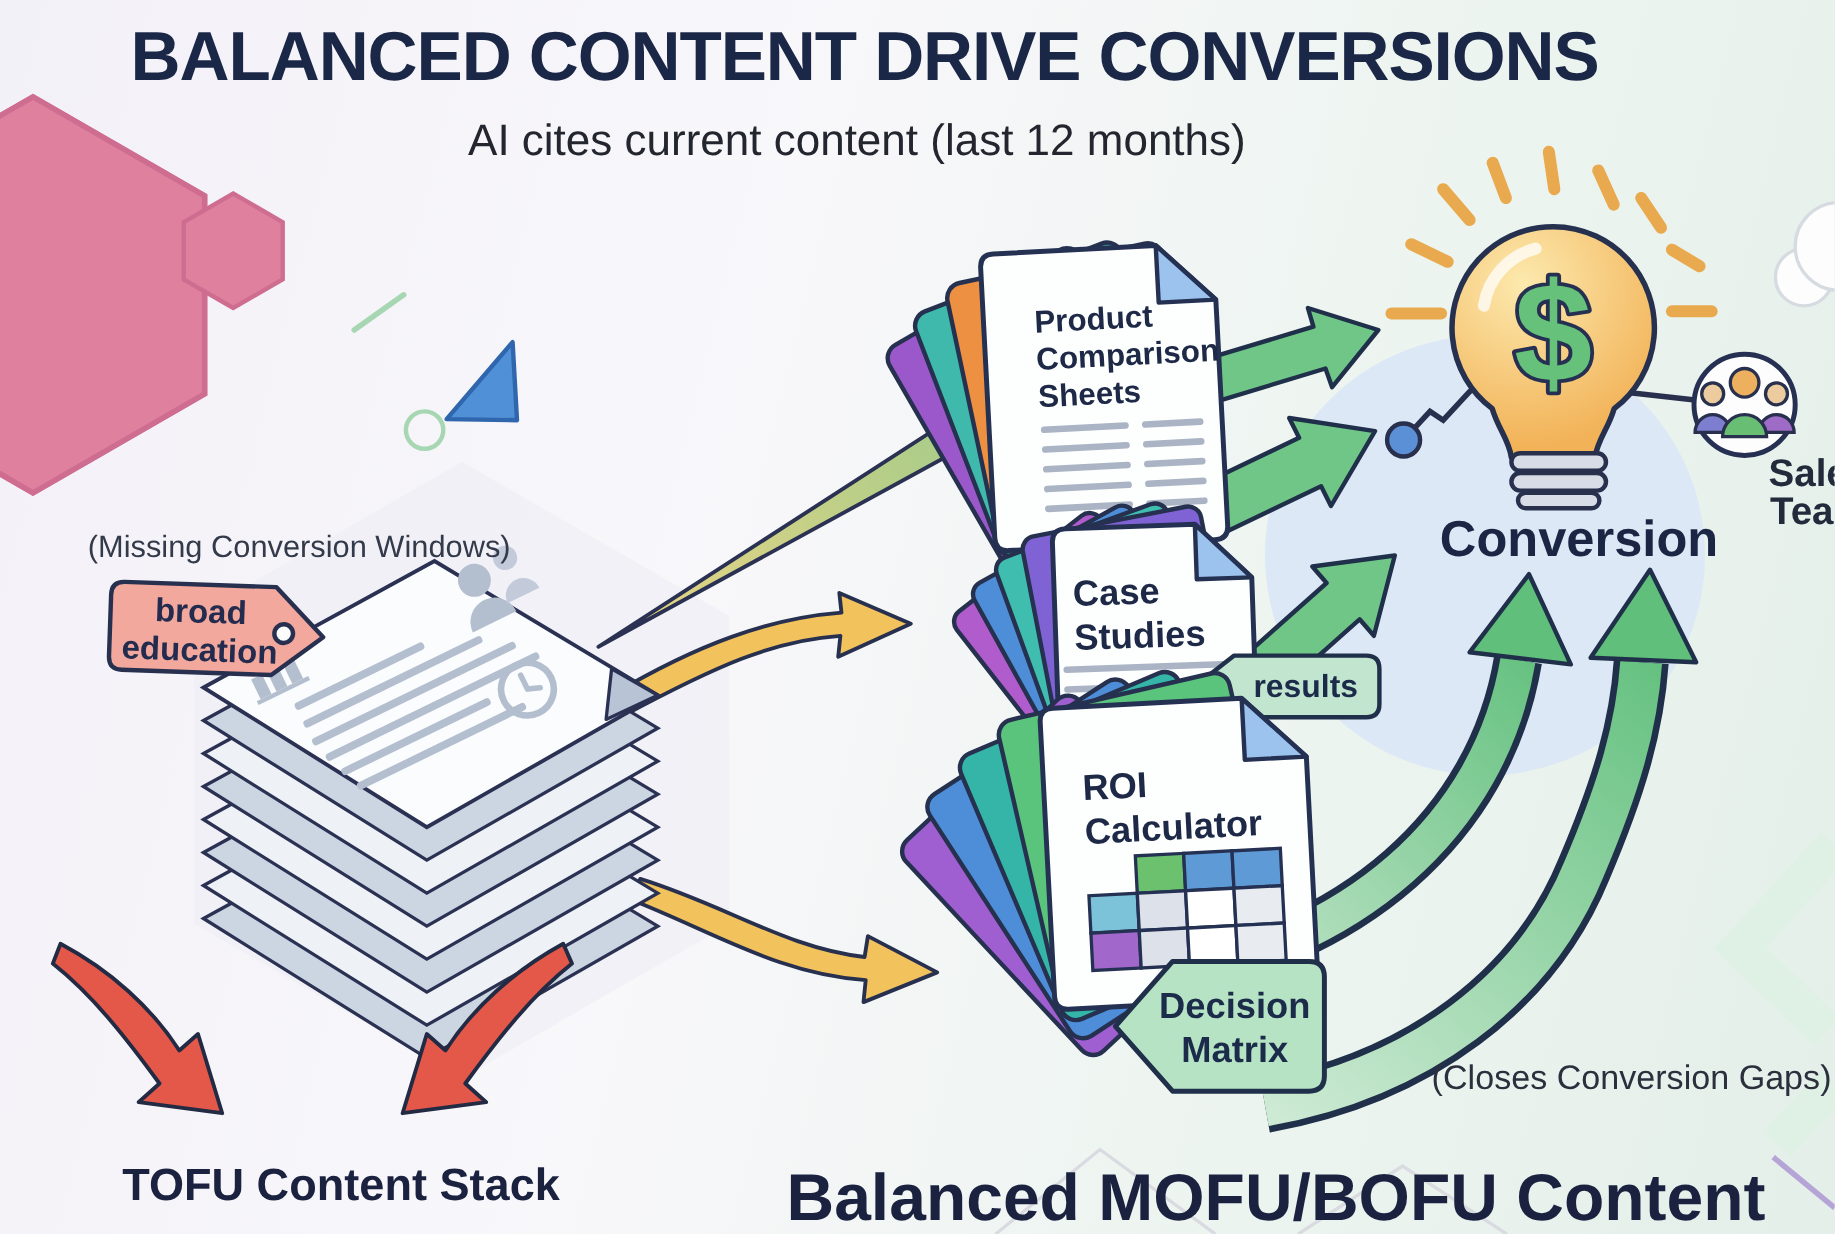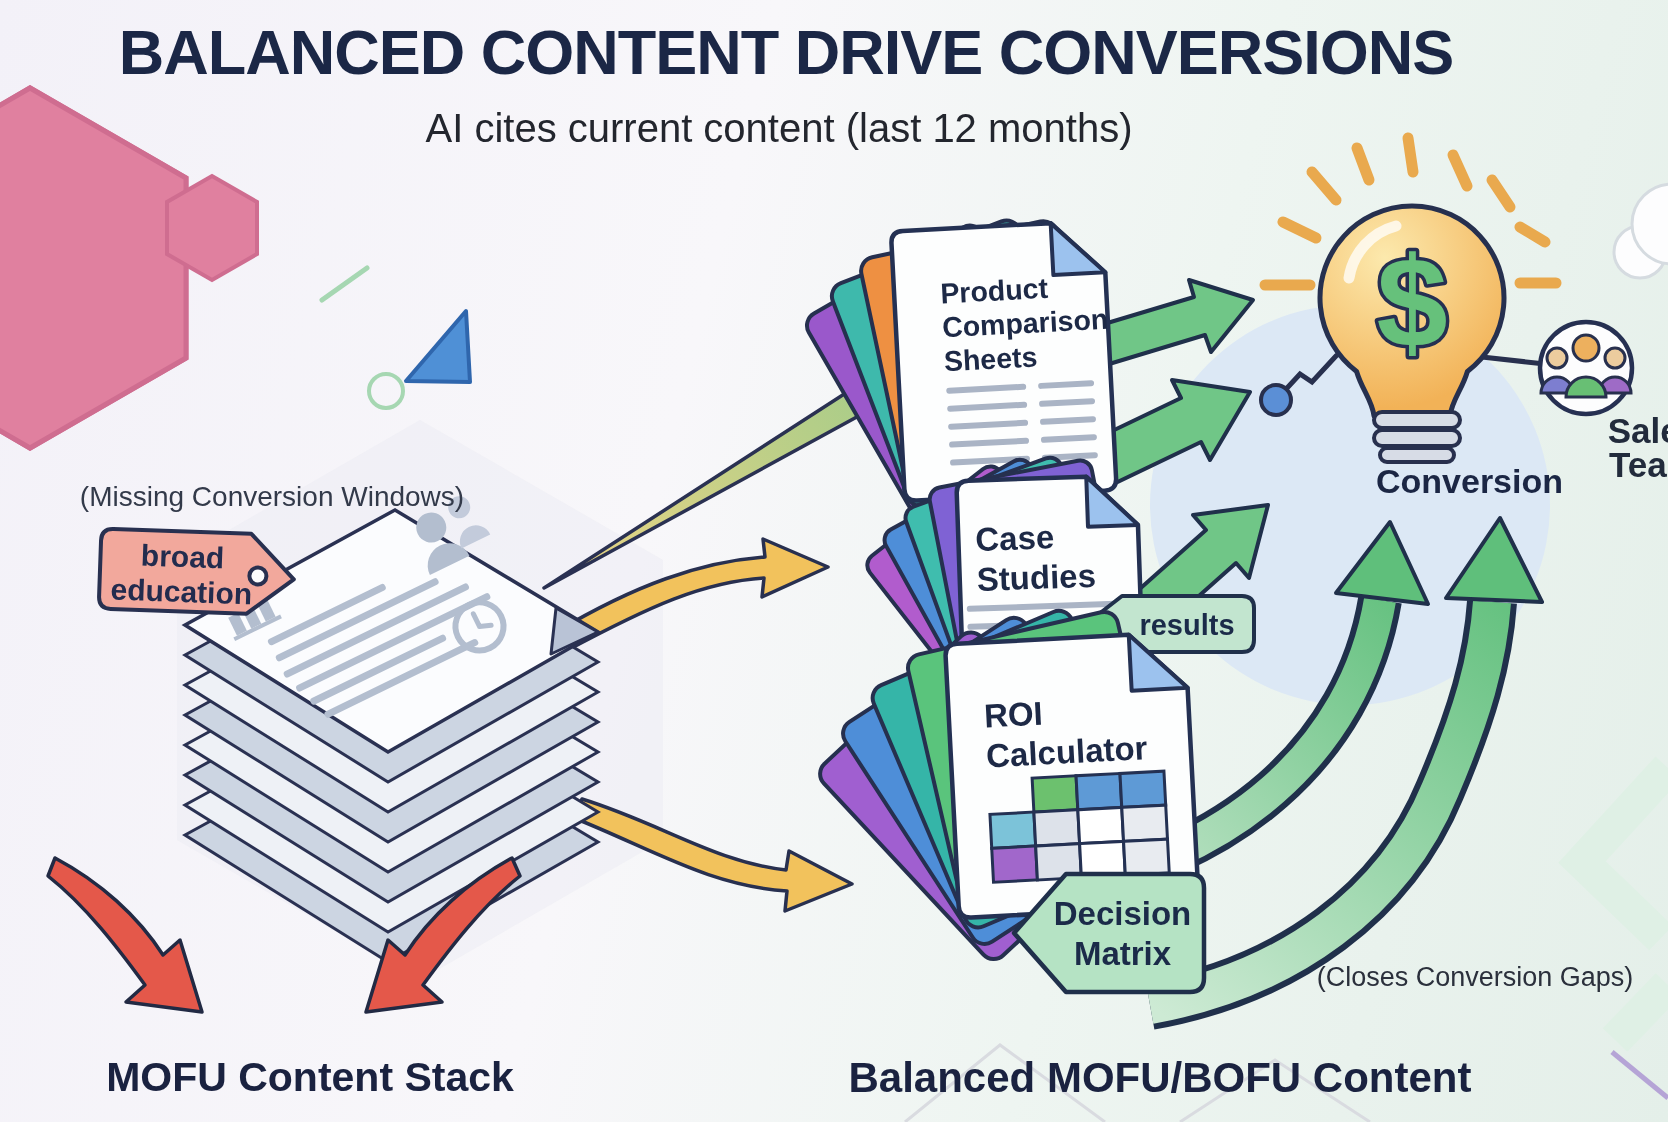--- a/index.html
+++ b/index.html
@@ -18,25 +18,25 @@
             font-size:40px;color:#23262e;}
   .tma{left:70px;top:441px;width:380px;font-size:34px;color:#1a2240;}
   .tma-sub{left:42px;top:481px;width:460px;font-size:28px;font-weight:400;color:#333a4a;}
   .tag-broad{left:106px;top:539px;width:152px;font-size:30px;line-height:35px;color:#232c4e;transform:rotate(2deg);}
   .tofu-label{left:60px;top:1054px;width:500px;font-size:41px;color:#1a2240;}
   .doc-product{left:942px;top:271px;width:205px;font-size:28.5px;line-height:34px;color:#1d2946;transform:rotate(-3deg);}
   .doc-case{left:976px;top:517px;width:170px;font-size:33px;line-height:40px;color:#1d2946;transform:rotate(-2deg);}
   .doc-roi{left:985px;top:691px;width:210px;font-size:33px;line-height:40px;color:#1d2946;transform:rotate(-3deg);}
   .tag-results{left:1118px;top:609px;width:138px;font-size:29px;color:#1b2b49;}
   .tag-decision{left:1040px;top:894px;width:165px;font-size:33px;line-height:40px;color:#1b2b49;}
-  .conv{left:1342px;top:462px;width:255px;font-size:34px;color:#1b2644;}
+  .conv{left:1308px;top:462px;width:255px;font-size:46px;color:#1b2644;}
   .sales{left:1606px;top:414px;width:95px;font-size:35px;line-height:34px;color:#222b3c;}
   .mofu-mix{left:1320px;top:926px;width:320px;font-size:31px;color:#1b2644;}
-  .mofu-sub{left:1285px;top:962px;width:380px;font-size:27px;font-weight:400;color:#2b303c;}
-  .balanced{left:700px;top:1054px;width:920px;font-size:42px;color:#1a2240;}
+  .mofu-sub{left:1285px;top:962px;width:380px;font-size:31px;font-weight:400;color:#2b303c;text-align:right;}
+  .balanced{left:700px;top:1054px;width:920px;font-size:60px;color:#1a2240;}
 </style>
 </head>
 <body>
 
 <div class="canvas">
 <svg class="art" width="1668" height="1122" viewBox="0 0 1668 1122">
   <defs>
     <linearGradient id="beamGrad" gradientUnits="userSpaceOnUse" x1="550" y1="600" x2="1000" y2="300">
       <stop offset="0" stop-color="#eed584"></stop>
           <stop offset="1" stop-color="#8bc98b"></stop>
@@ -252,21 +252,21 @@
     </g>
   </g>
 </svg>
 
 <div class="label title">BALANCED CONTENT DRIVE CONVERSIONS</div>
 <div class="label subtitle">AI cites current content (last 12 months)</div>
 
 <div class="label tma-sub c">(Missing Conversion Windows)</div>
 <div class="label tag-broad c b8">broad
 education</div>
-<div class="label tofu-label c b8">MOFU Content Stack</div>
+<div class="label tofu-label c b8">TOFU Content Stack</div>
 
 <div class="label doc-product b8">Product
 Comparison
 Sheets</div>
 <div class="label doc-case b8">Case
 Studies</div>
 <div class="label doc-roi b8">ROI
 Calculator</div>
 <div class="label tag-results c b8">results</div>
 <div class="label tag-decision c b8">Decision

